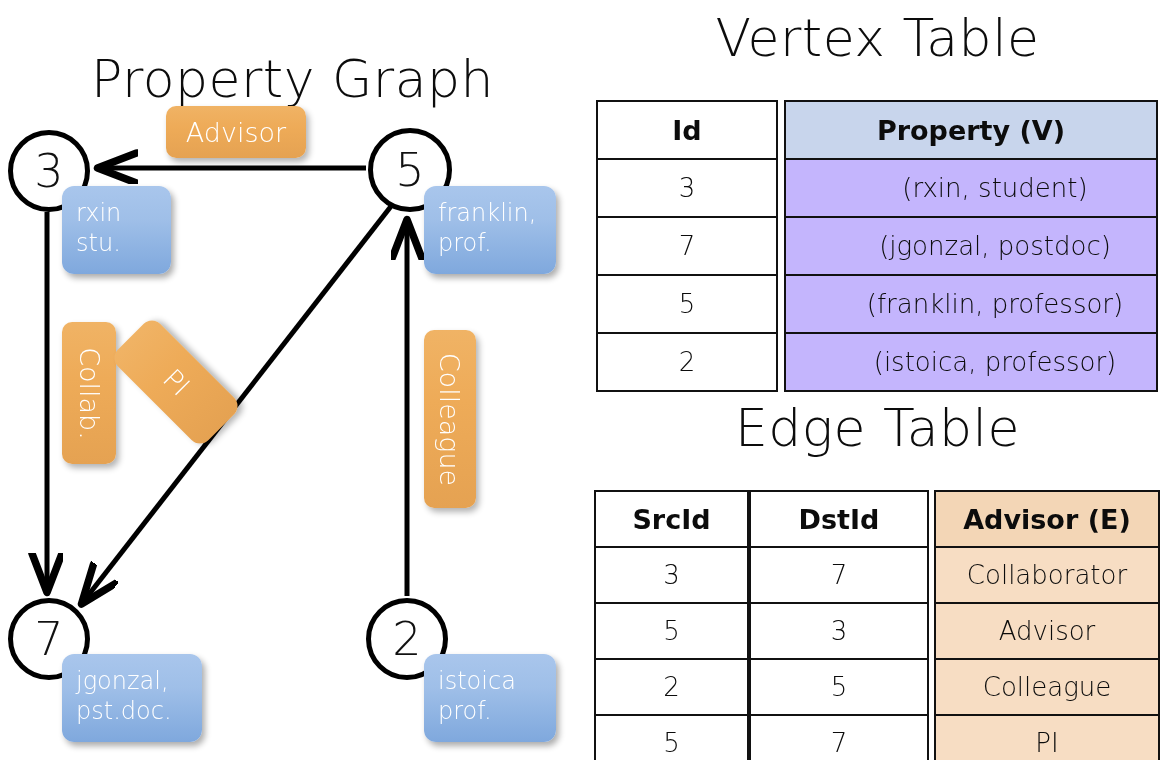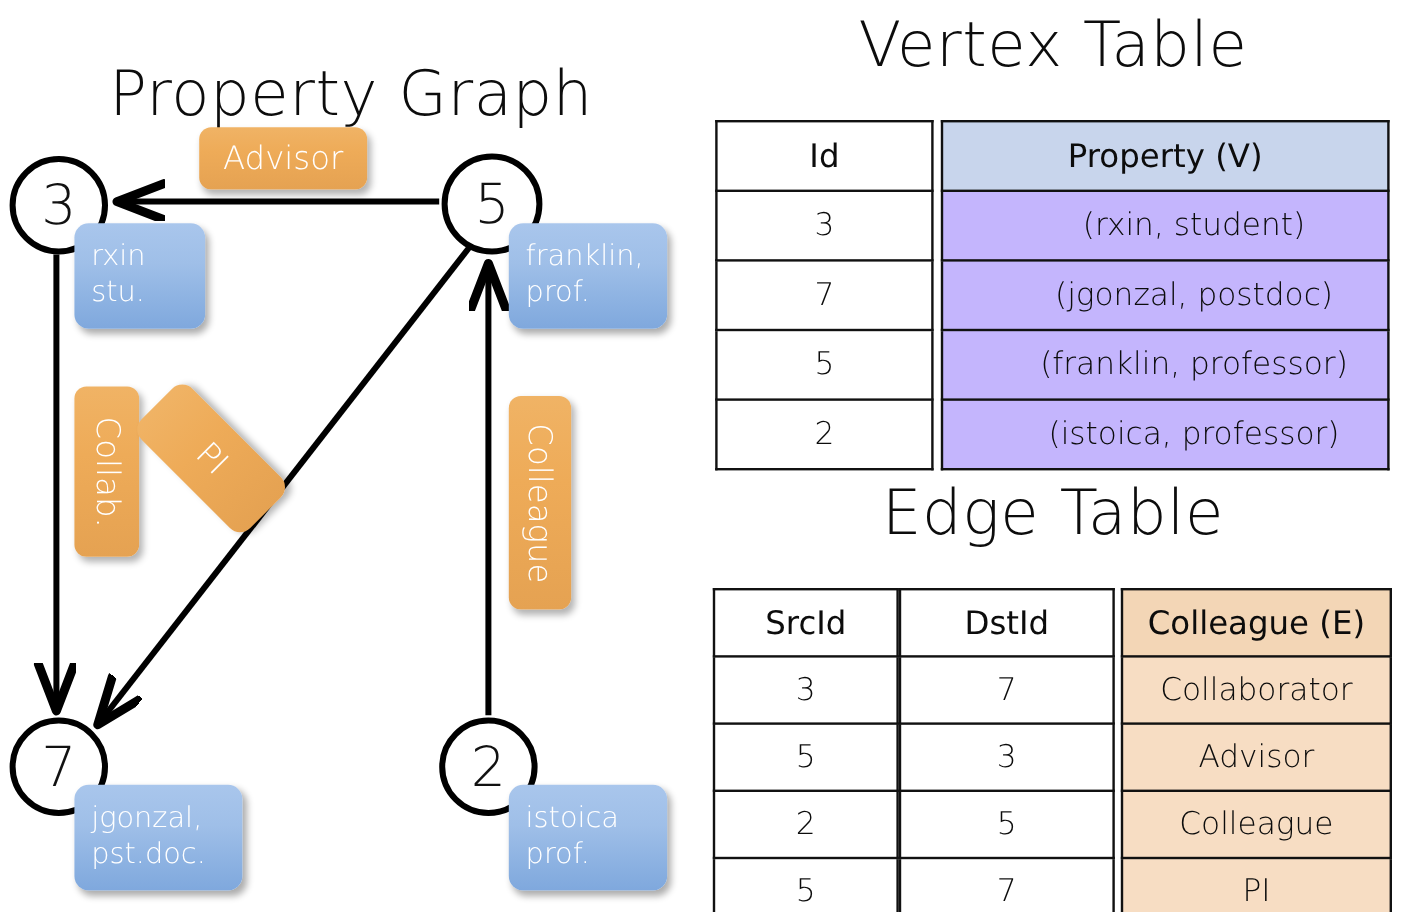--- a/index.html
+++ b/index.html
@@ -146,21 +146,21 @@
   }
   .tbl td, .tbl th {
     border: 2px solid #111;
     text-align: center;
     font-weight: 300;
     font-size: 26px;
     color: #0c0c0c;
     padding: 0;
   }
   .tbl th {
-    font-weight: normal;
+    font-weight: bold;
     font-size: 27px;
   }
 
   
   #vertex-id-tbl   { left: 11px;  top: 100px; width: 182px; }
   #vertex-prop-tbl { left: 199px; top: 100px; width: 374px; }
   #vertex-id-tbl td, #vertex-id-tbl th { height: 56px; background: #ffffff; }
   #vertex-prop-tbl td { height: 56px; background: #c4b5fd; padding-left: 48px; }
   #vertex-prop-tbl th { height: 56px; background: #c8d5ec; }
 
@@ -317,21 +317,21 @@
     </tr>
     <tr>
       <td>7</td>
     </tr>
   </tbody>
     </table>
 
   <table class="tbl" id="edge-prop-tbl">
     <tbody>
         <tr>
-      <th>Colleague (E)</th>
+      <th>Advisor (E)</th>
     </tr>
     <tr>
       <td>Collaborator</td>
     </tr>
     <tr>
       <td>Advisor</td>
     </tr>
     <tr>
       <td>Colleague</td>
     </tr>

